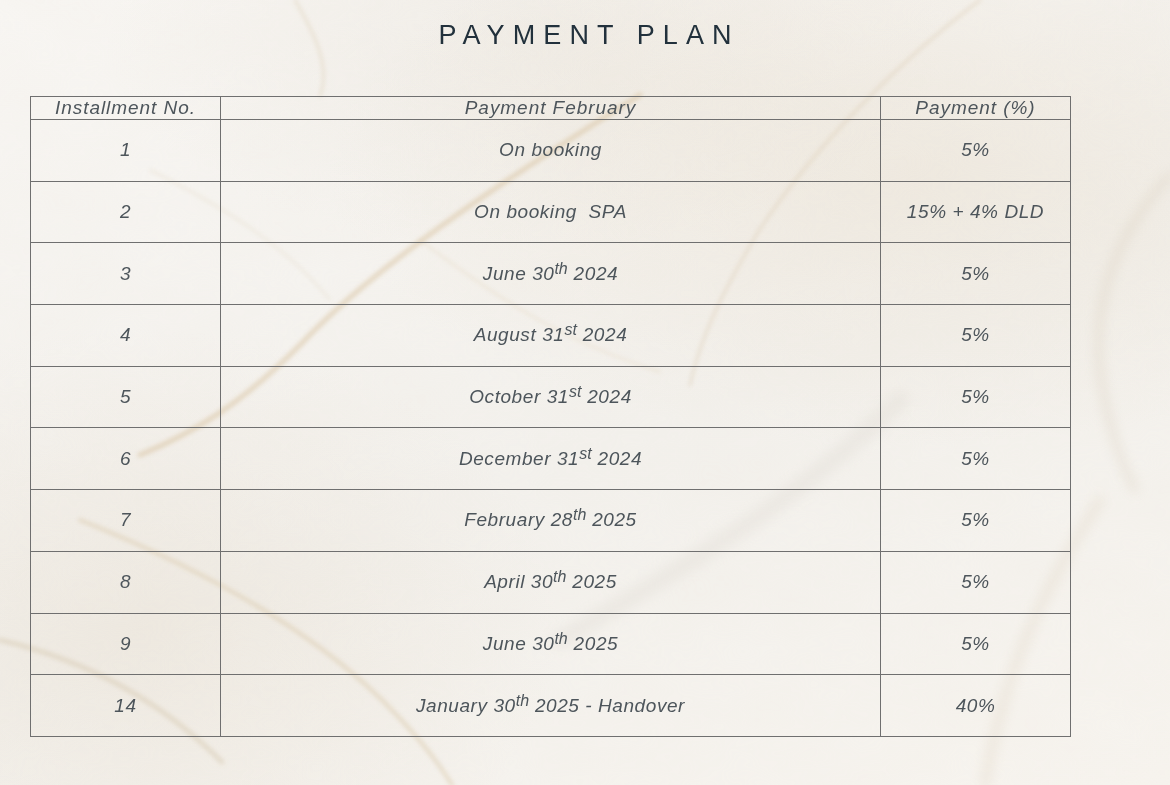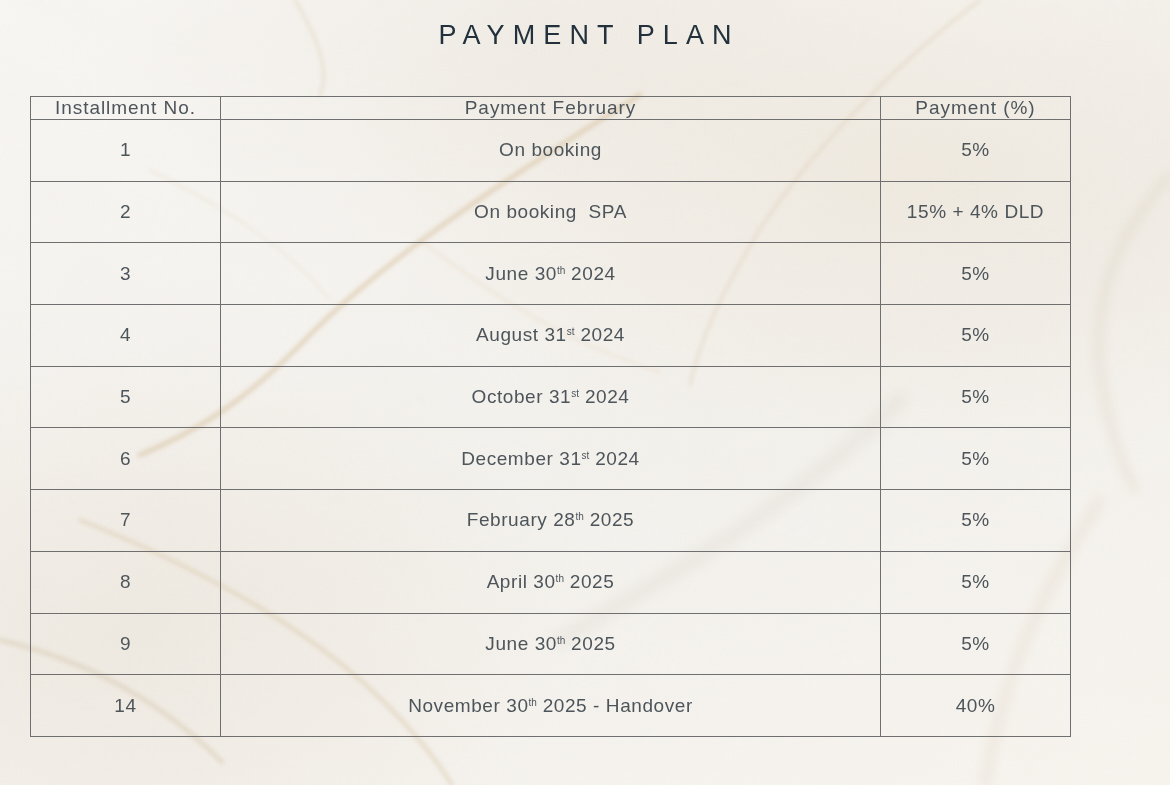--- a/index.html
+++ b/index.html
@@ -22,26 +22,26 @@
     color:var(--title,#22313c);
   }
   table.plan{
     position:absolute;left:30px;top:96px;width:1040px;height:641px;
     border-collapse:collapse;table-layout:fixed;
   }
   .plan th,.plan td{
     border:1px solid var(--border,#6f6f6f);
     text-align:center;vertical-align:middle;
     color:var(--text,#4d555b);
-    font-size:19px;font-weight:400;padding:0;
+    font-size:19px;font-weight:400;padding:0;font-style:italic;
   }
   .plan th{letter-spacing:0.05em;}
   .col-milestone{white-space:pre-wrap;letter-spacing:0.03em;}
   .col-no,.col-pay{letter-spacing:0.03em;}
-  sup.ord{font-size:10px;line-height:0;vertical-align:6px;letter-spacing:0;}
+  sup.ord{font-size:16px;line-height:0;vertical-align:6px;letter-spacing:0;}
 </style>
 </head>
 <body>
 
 <svg class="bg-svg" viewBox="0 0 1170 785" xmlns="http://www.w3.org/2000/svg" aria-hidden="true">
   <defs>
     <filter id="b2" x="-20%" y="-20%" width="140%" height="140%">
         <feGaussianBlur stdDeviation="2"></feGaussianBlur>
       </filter>
     <filter id="b6" x="-30%" y="-30%" width="160%" height="160%">
@@ -124,18 +124,18 @@
           <td class="col-milestone"><span>April 30</span><sup class="ord">th</sup><span> 2025</span></td>
           <td class="col-pay">5%</td>
         </tr>
         <tr>
           <td class="col-no">9</td>
           <td class="col-milestone"><span>June 30</span><sup class="ord">th</sup><span> 2025</span></td>
           <td class="col-pay">5%</td>
         </tr>
         <tr>
           <td class="col-no">14</td>
-          <td class="col-milestone"><span>November 30</span><sup class="ord">th</sup><span> 2025 - Handover</span></td>
+          <td class="col-milestone"><span>January 30</span><sup class="ord">th</sup><span> 2025 - Handover</span></td>
           <td class="col-pay">40%</td>
         </tr>
       </tbody>
   </table>
 </div>
 
 </body></html>

